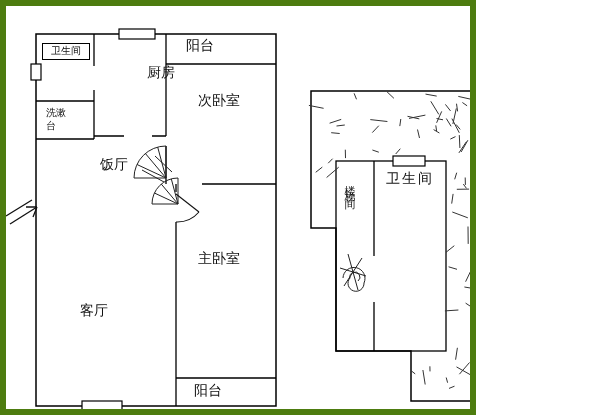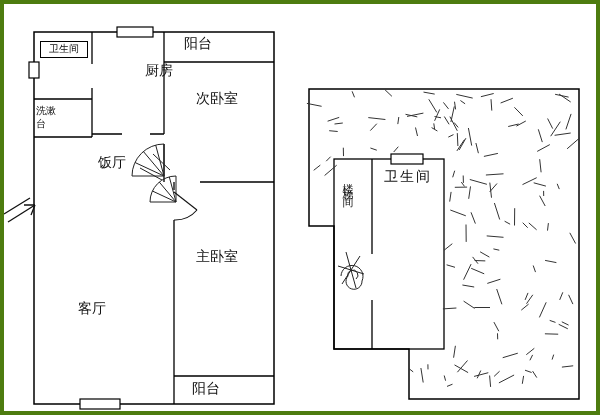--- a/index.html
+++ b/index.html
@@ -1,21 +1,21 @@
 <!DOCTYPE html>
 <html><head>
 <meta charset="utf-8">
 <style>
   html,body{margin:0;padding:0;background:#fff;}
   #stage{
     position:relative;
-    width:600px;height:415px;
+    width:476px;height:415px;
     box-sizing:border-box;
     background:#ffffff;
-    border:4px solid #4d7c0f;
+    border:6px solid #4d7c0f;
     font-family:"DejaVu Sans", sans-serif;
     overflow:hidden;
   }
   #plan-svg{position:absolute;left:0;top:0;}
   .lbl{
     position:absolute;
     color:#111;
     font-size:14px;
     line-height:13px;
     white-space:nowrap;
@@ -251,21 +251,21 @@
   </svg>
 
   <div class="lbl lbl-boxed" style="left:36px;top:37px;width:46px;height:15px;">卫生间</div>
 
   <div class="lbl" style="left:108px;top:60px;margin-left:33px;">厨房</div>
 
   <div class="lbl" style="left:180px;top:33px;">阳台</div>
 
   <div class="lbl" style="left:192px;top:88px;">次卧室</div>
 
-  <div class="lbl lbl-wrap" style="left:32px;top:100px;width:24px;">洗漱台</div>
+  <div class="lbl lbl-wrap" style="left:32px;top:100px;width:24px;padding-left:8px;">洗漱台</div>
 
   <div class="lbl" style="left:94px;top:152px;">饭厅</div>
 
   <div class="lbl" style="left:192px;top:246px;text-align:right;">主卧室</div>
 
   <div class="lbl" style="left:74px;top:298px;">客厅</div>
 
   <div class="lbl" style="left:188px;top:378px;">阳台</div>
 
   <div class="lbl lbl-vert" style="left:337px;top:170px;height:84px;">楼梯间</div>

